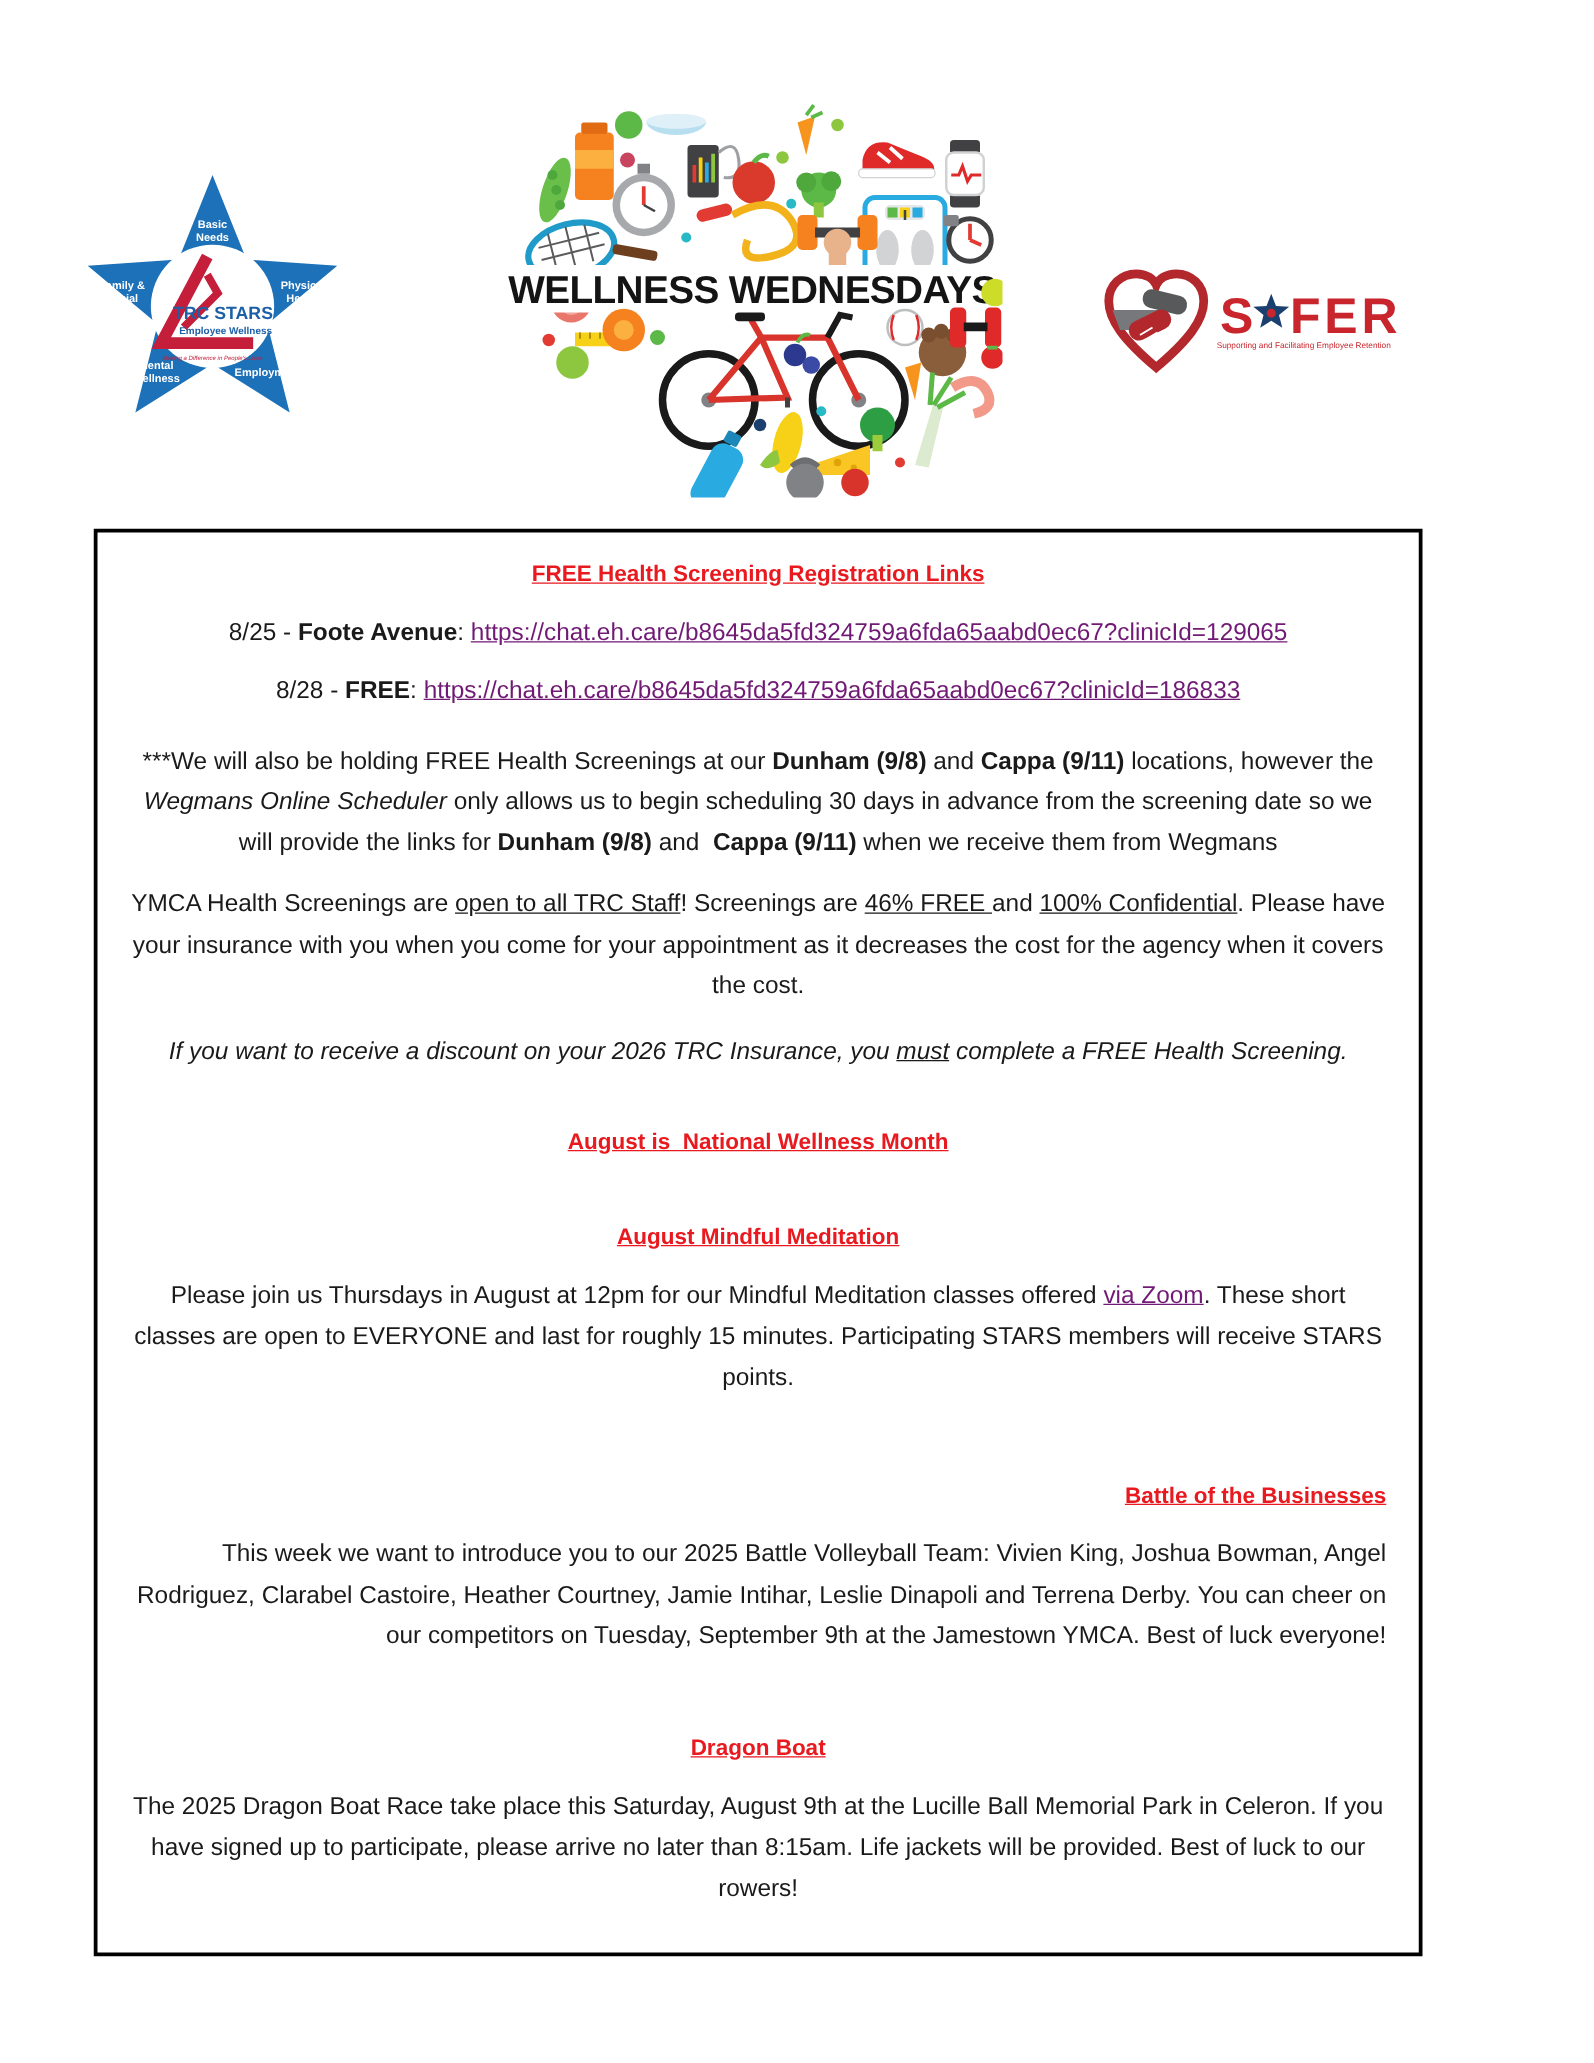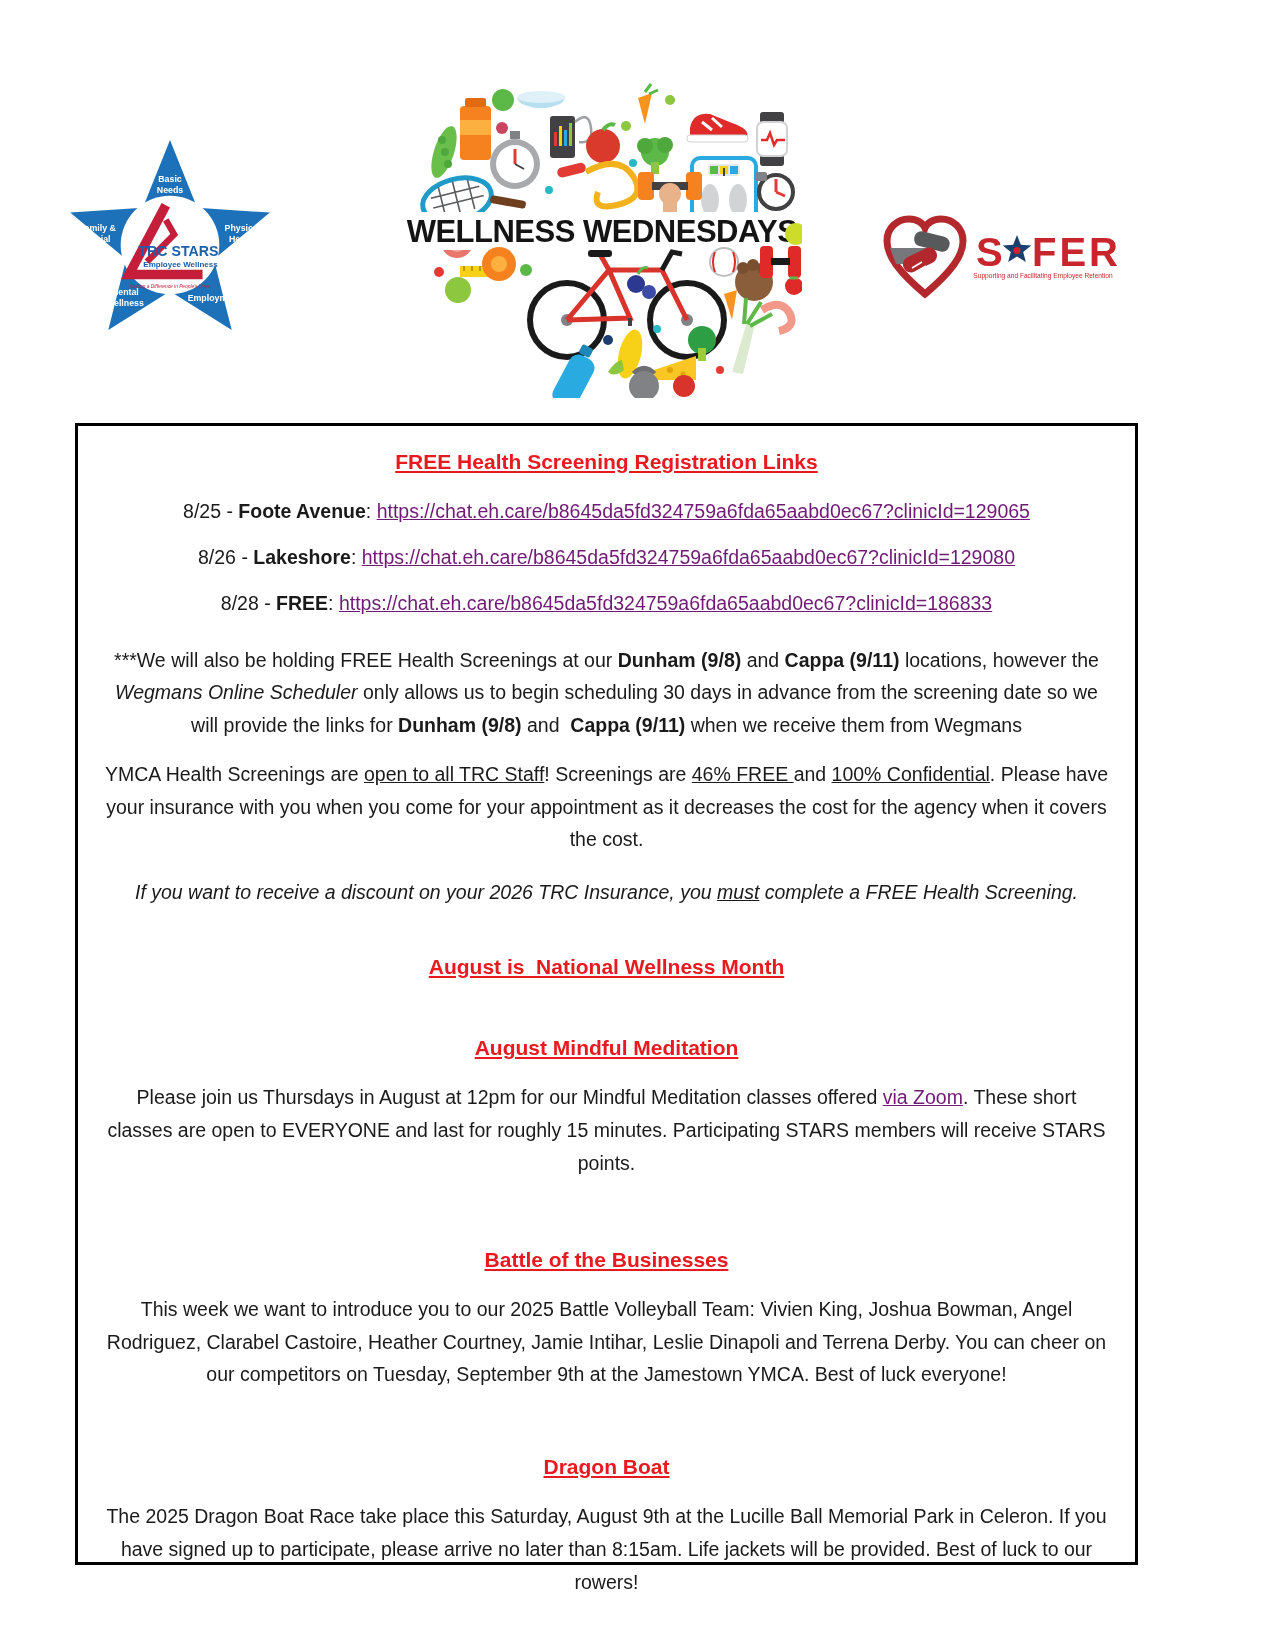--- a/index.html
+++ b/index.html
@@ -12,27 +12,27 @@
   .heart-collage{position:absolute;left:402px;top:70px;}
   .safer-logo{position:absolute;left:878px;top:208px;}
 
   .content-box{
     position:absolute;left:75px;top:423px;width:1063px;height:1142px;
     border:3px solid #000;box-sizing:border-box;
     padding:8px 26px 0 26px;text-align:center;
     font-size:19.5px;line-height:1.68;
   }
   .sec-heading{
-    font-size:21px;font-weight:bold;color:#e8191f;
+    font-size:18px;font-weight:bold;color:#e8191f;
     text-decoration:underline;margin:10px 0 16px 0;white-space:pre-wrap;
   }
   .nl-section{margin:0;}
   .nl-section:nth-of-type(2){margin-top:40px;}
   .nl-section:nth-of-type(3){margin-top:46px;}
-  .nl-section:nth-of-type(4){margin-top:62px;}
+  .nl-section:nth-of-type(4){margin-top:62px;text-align:right;}
   .nl-section:nth-of-type(5){margin-top:58px;}
   .para{margin:12px 0;white-space:pre-wrap;}
   .para.reg-line{margin:13px 0;}
   .para.note{margin-top:24px;}
   .para.free-note{margin-top:16px;}
   .para.italic-note{margin-top:20px;font-style:italic;}
   a{color:#701a75;text-decoration:underline;cursor:pointer;}
   .b{font-weight:bold;}
   .i{font-style:italic;}
   .u{text-decoration:underline;}
@@ -265,21 +265,20 @@
     </g>
     <text x="154" y="58" font-size="40" font-weight="800" letter-spacing="3" fill="#c9252c" font-family="Liberation Sans, sans-serif">FER</text>
     <text x="165" y="70" font-size="6.6" fill="#c9252c" text-anchor="middle" font-family="Liberation Sans, sans-serif">Supporting and Facilitating Employee Retention</text>
   </svg>
 </div>
 
 <main class="content-box" id="sections-root">
     <section class="nl-section">
       <h2 class="sec-heading">FREE Health Screening Registration Links</h2>
       <p class="para reg-line"><span>8/25 - </span><span class="b">Foote Avenue</span><span>: </span><a href="#">https://chat.eh.care/b8645da5fd324759a6fda65aabd0ec67?clinicId=129065</a></p>
-      <p class="para reg-line"><span>8/26 - </span><span class="b">Lakeshore</span><span>: </span><a href="#">https://chat.eh.care/b8645da5fd324759a6fda65aabd0ec67?clinicId=129080</a></p>
       <p class="para reg-line"><span>8/28 - </span><span class="b">FREE</span><span>: </span><a href="#">https://chat.eh.care/b8645da5fd324759a6fda65aabd0ec67?clinicId=186833</a></p>
       <p class="para note"><span>***We will also be holding FREE Health Screenings at our </span><span class="b">Dunham (9/8)</span><span> and </span><span class="b">Cappa (9/11)</span><span> locations, however the </span><span class="i">Wegmans Online Scheduler</span><span> only allows us to begin scheduling 30 days in advance from the screening date so we will provide the links for </span><span class="b">Dunham (9/8)</span><span> and  </span><span class="b">Cappa (9/11)</span><span> when we receive them from Wegmans</span></p>
       <p class="para free-note"><span>YMCA Health Screenings are </span><span class="u">open to all TRC Staff</span><span>! Screenings are </span><span class="u">46% FREE </span><span>and </span><span class="u">100% Confidential</span><span>. Please have your insurance with you when you come for your appointment as it decreases the cost for the agency when it covers the cost.</span></p>
       <p class="para italic-note"><span class="i">If you want to receive a discount on your 2026 TRC Insurance, you </span><span class="i u">must</span><span class="i"> complete a FREE Health Screening.</span></p>
     </section>
     <section class="nl-section">
       <h2 class="sec-heading">August is  National Wellness Month</h2>
     </section>
     <section class="nl-section">
       <h2 class="sec-heading">August Mindful Meditation</h2>

